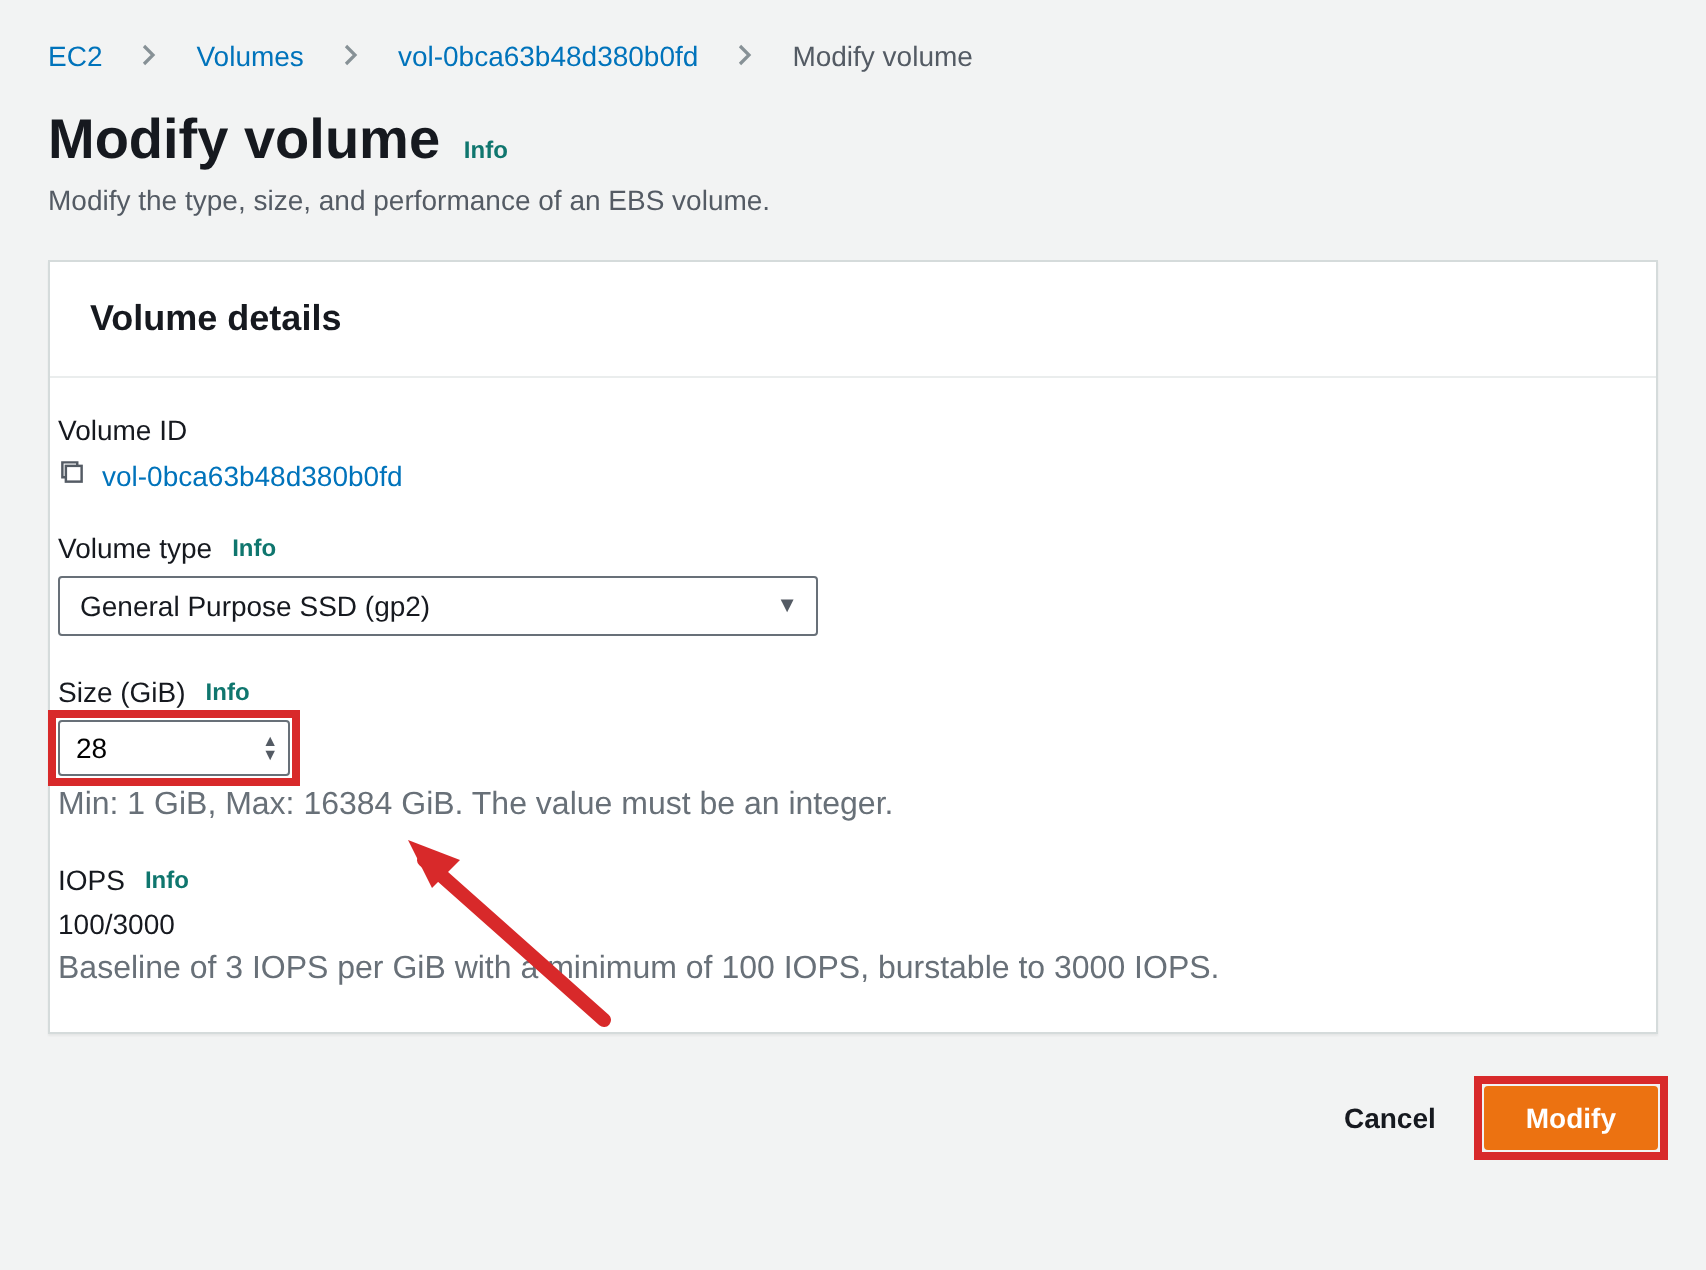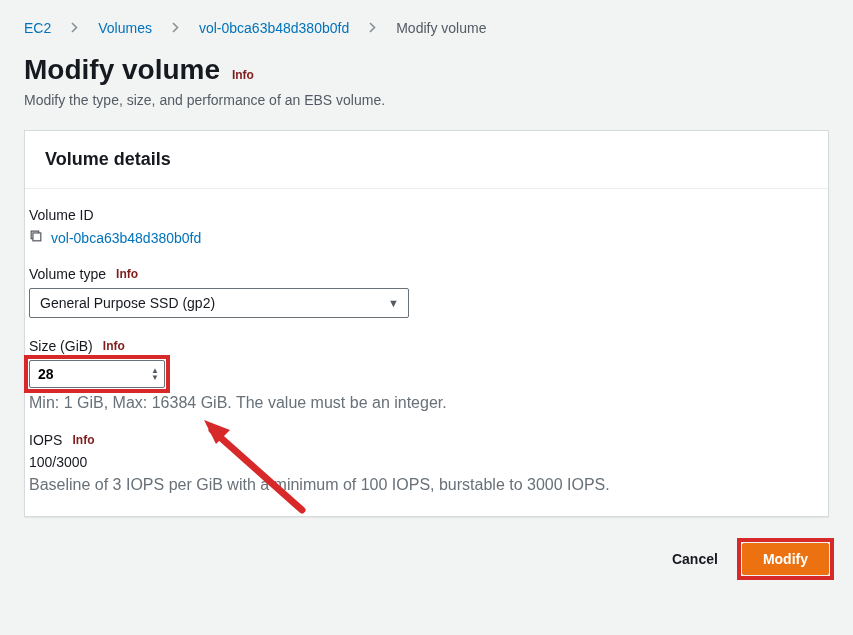--- a/index.html
+++ b/index.html
@@ -20,21 +20,21 @@
     .breadcrumb a { color: #0073bb; text-decoration: none; font-weight: 400; }
     .breadcrumb-sep { color: #687078; }
     .breadcrumb-current { color: #545b64; }
     h1 {
       font-size: 28px;
       font-weight: 700;
       display: inline-block;
       margin-right: 8px;
     }
     .info-link {
-      color: #7f1d1d;
+      color: #0f766e;
       font-size: 12px;
       font-weight: 700;
       text-decoration: none;
       vertical-align: baseline;
     }
     .subtitle {
       color: #545b64;
       font-size: 14px;
       margin-top: 6px;
       margin-bottom: 22px;
@@ -88,26 +88,25 @@
       position: absolute;
       right: 10px;
       top: 50%;
       transform: translateY(-50%);
       pointer-events: none;
       color: #545b64;
       font-size: 11px;
     }
     .size-row { position: relative; display: inline-block; }
     .size-input {
-      width: 136px;
+      width: 116px;
       padding: 5px 22px 5px 8px;
       border: 1px solid #687078;
       border-radius: 2px;
       font-size: 14px;
-      font-weight: bold;
     }
     .spinner {
       position: absolute;
       right: 6px;
       top: 50%;
       transform: translateY(-50%);
       display: flex;
       flex-direction: column;
       font-size: 8px;
       color: #545b64;

